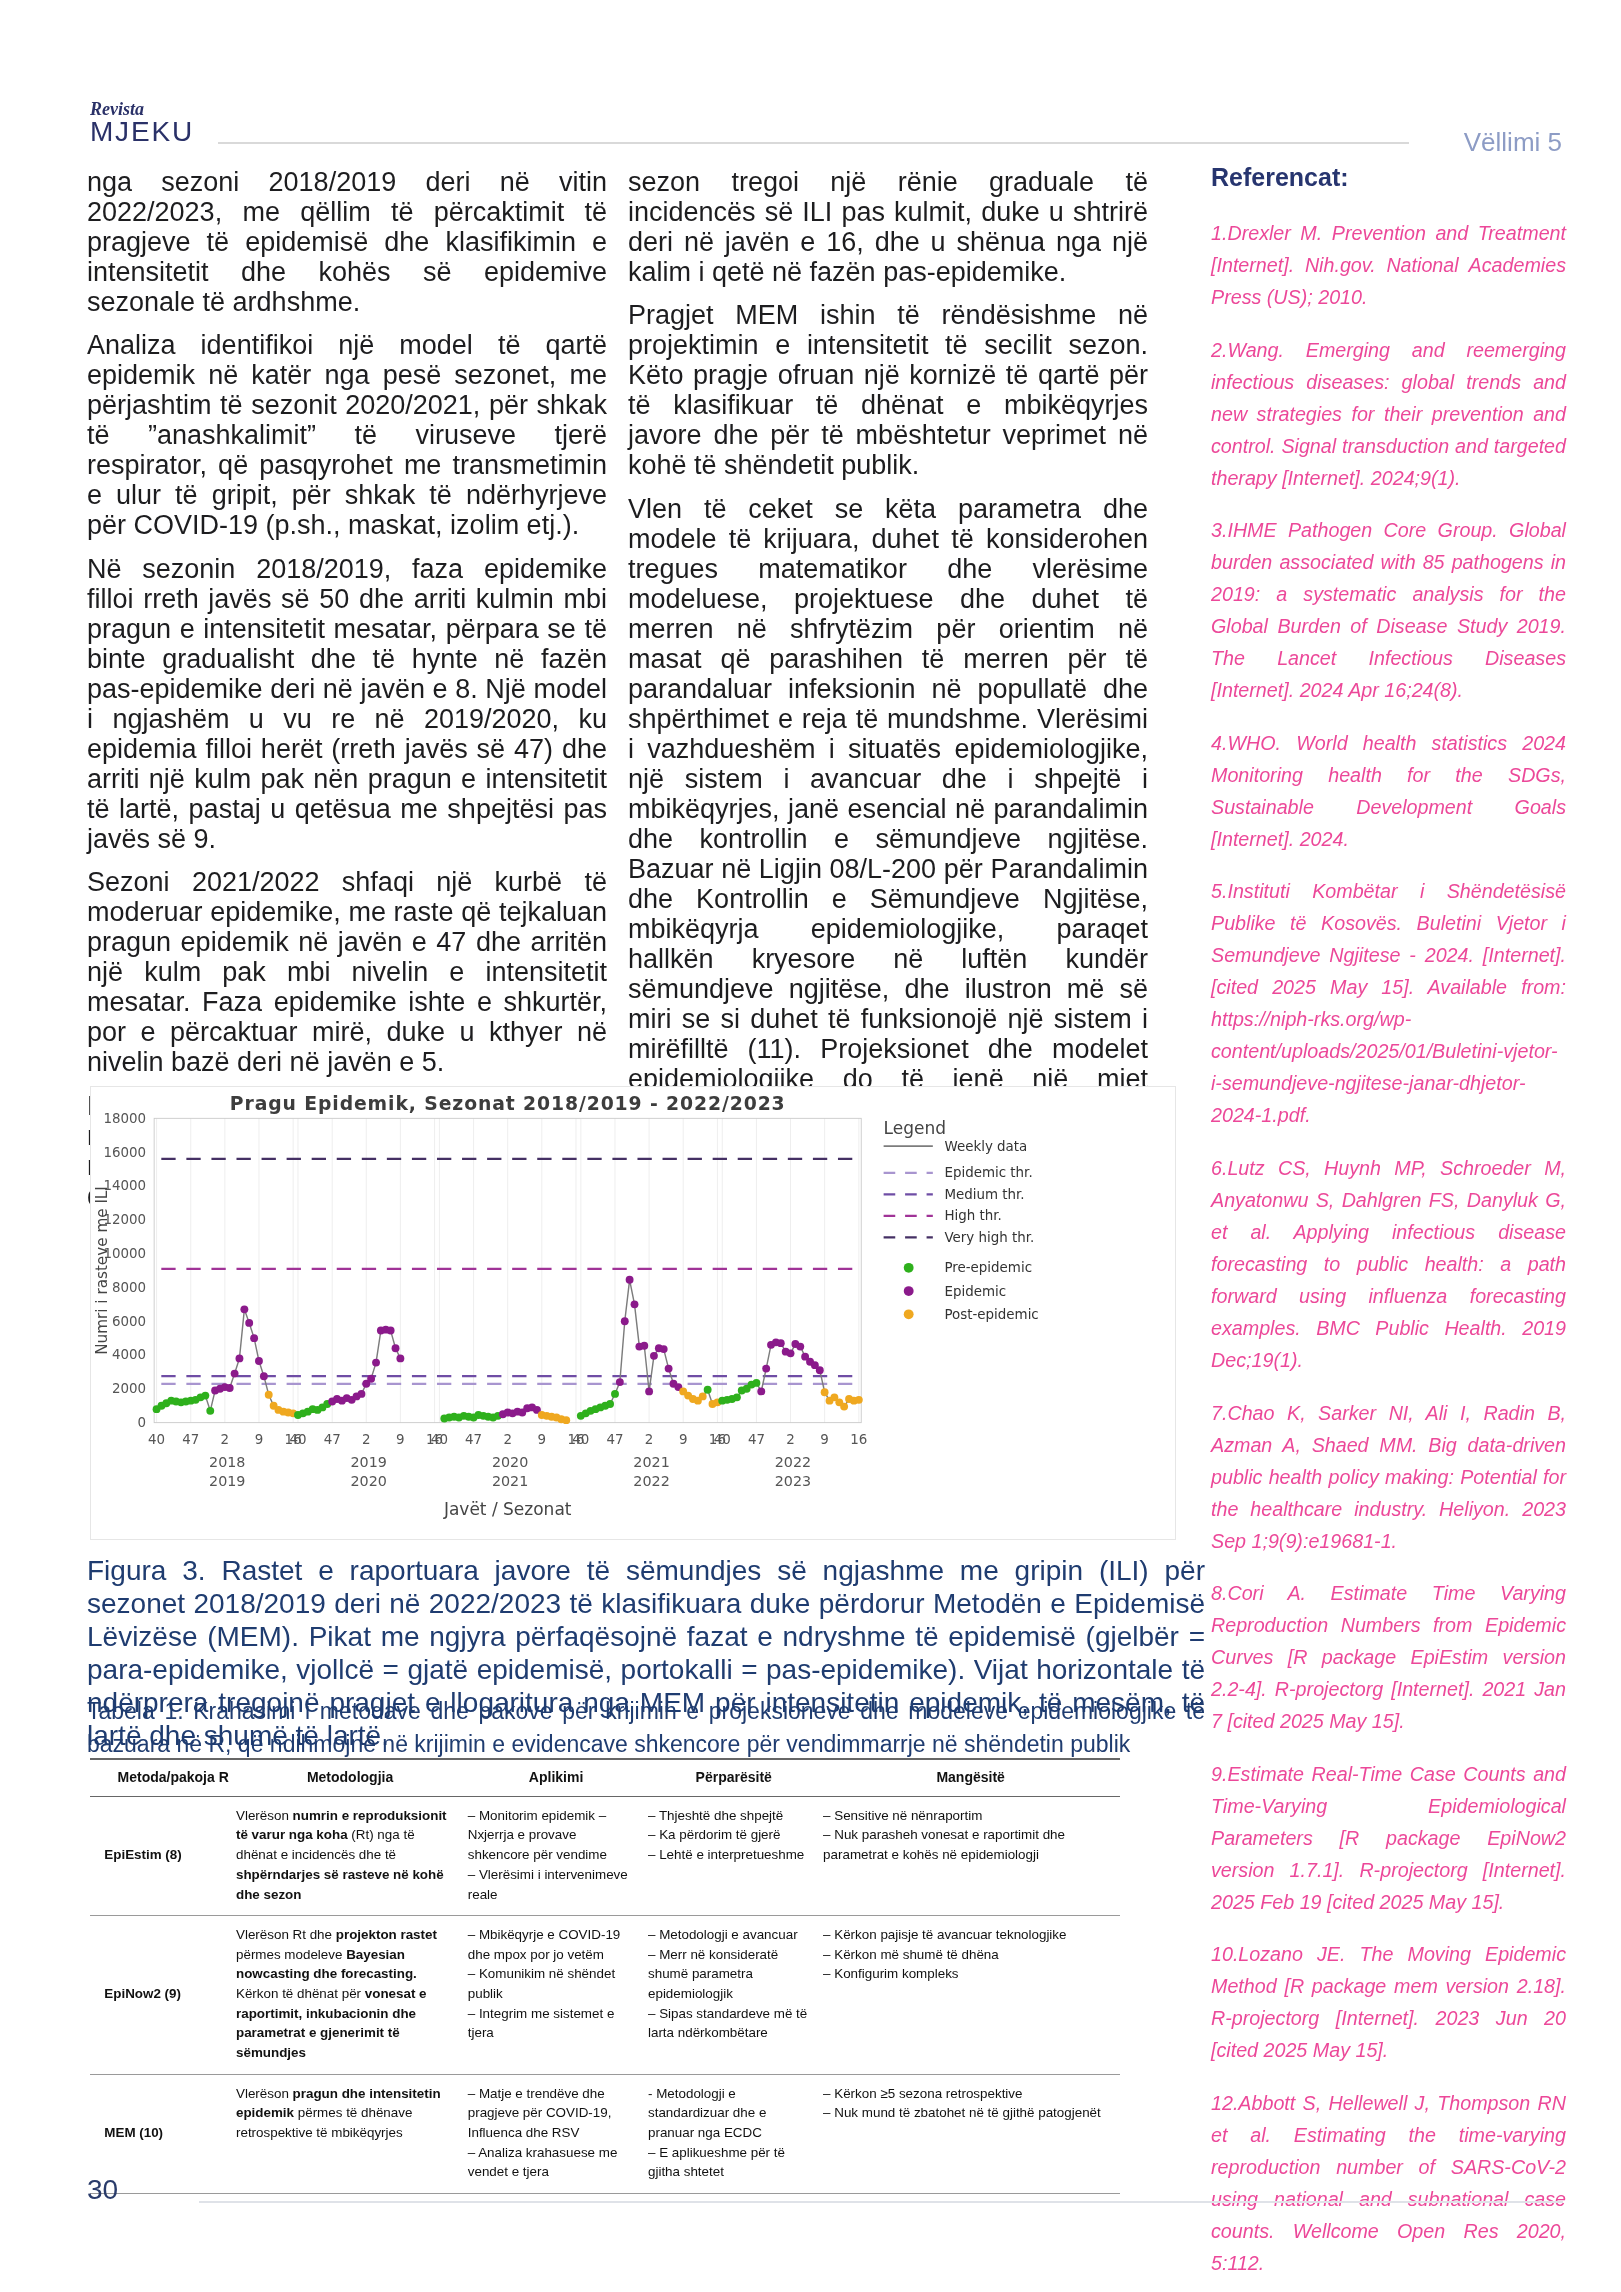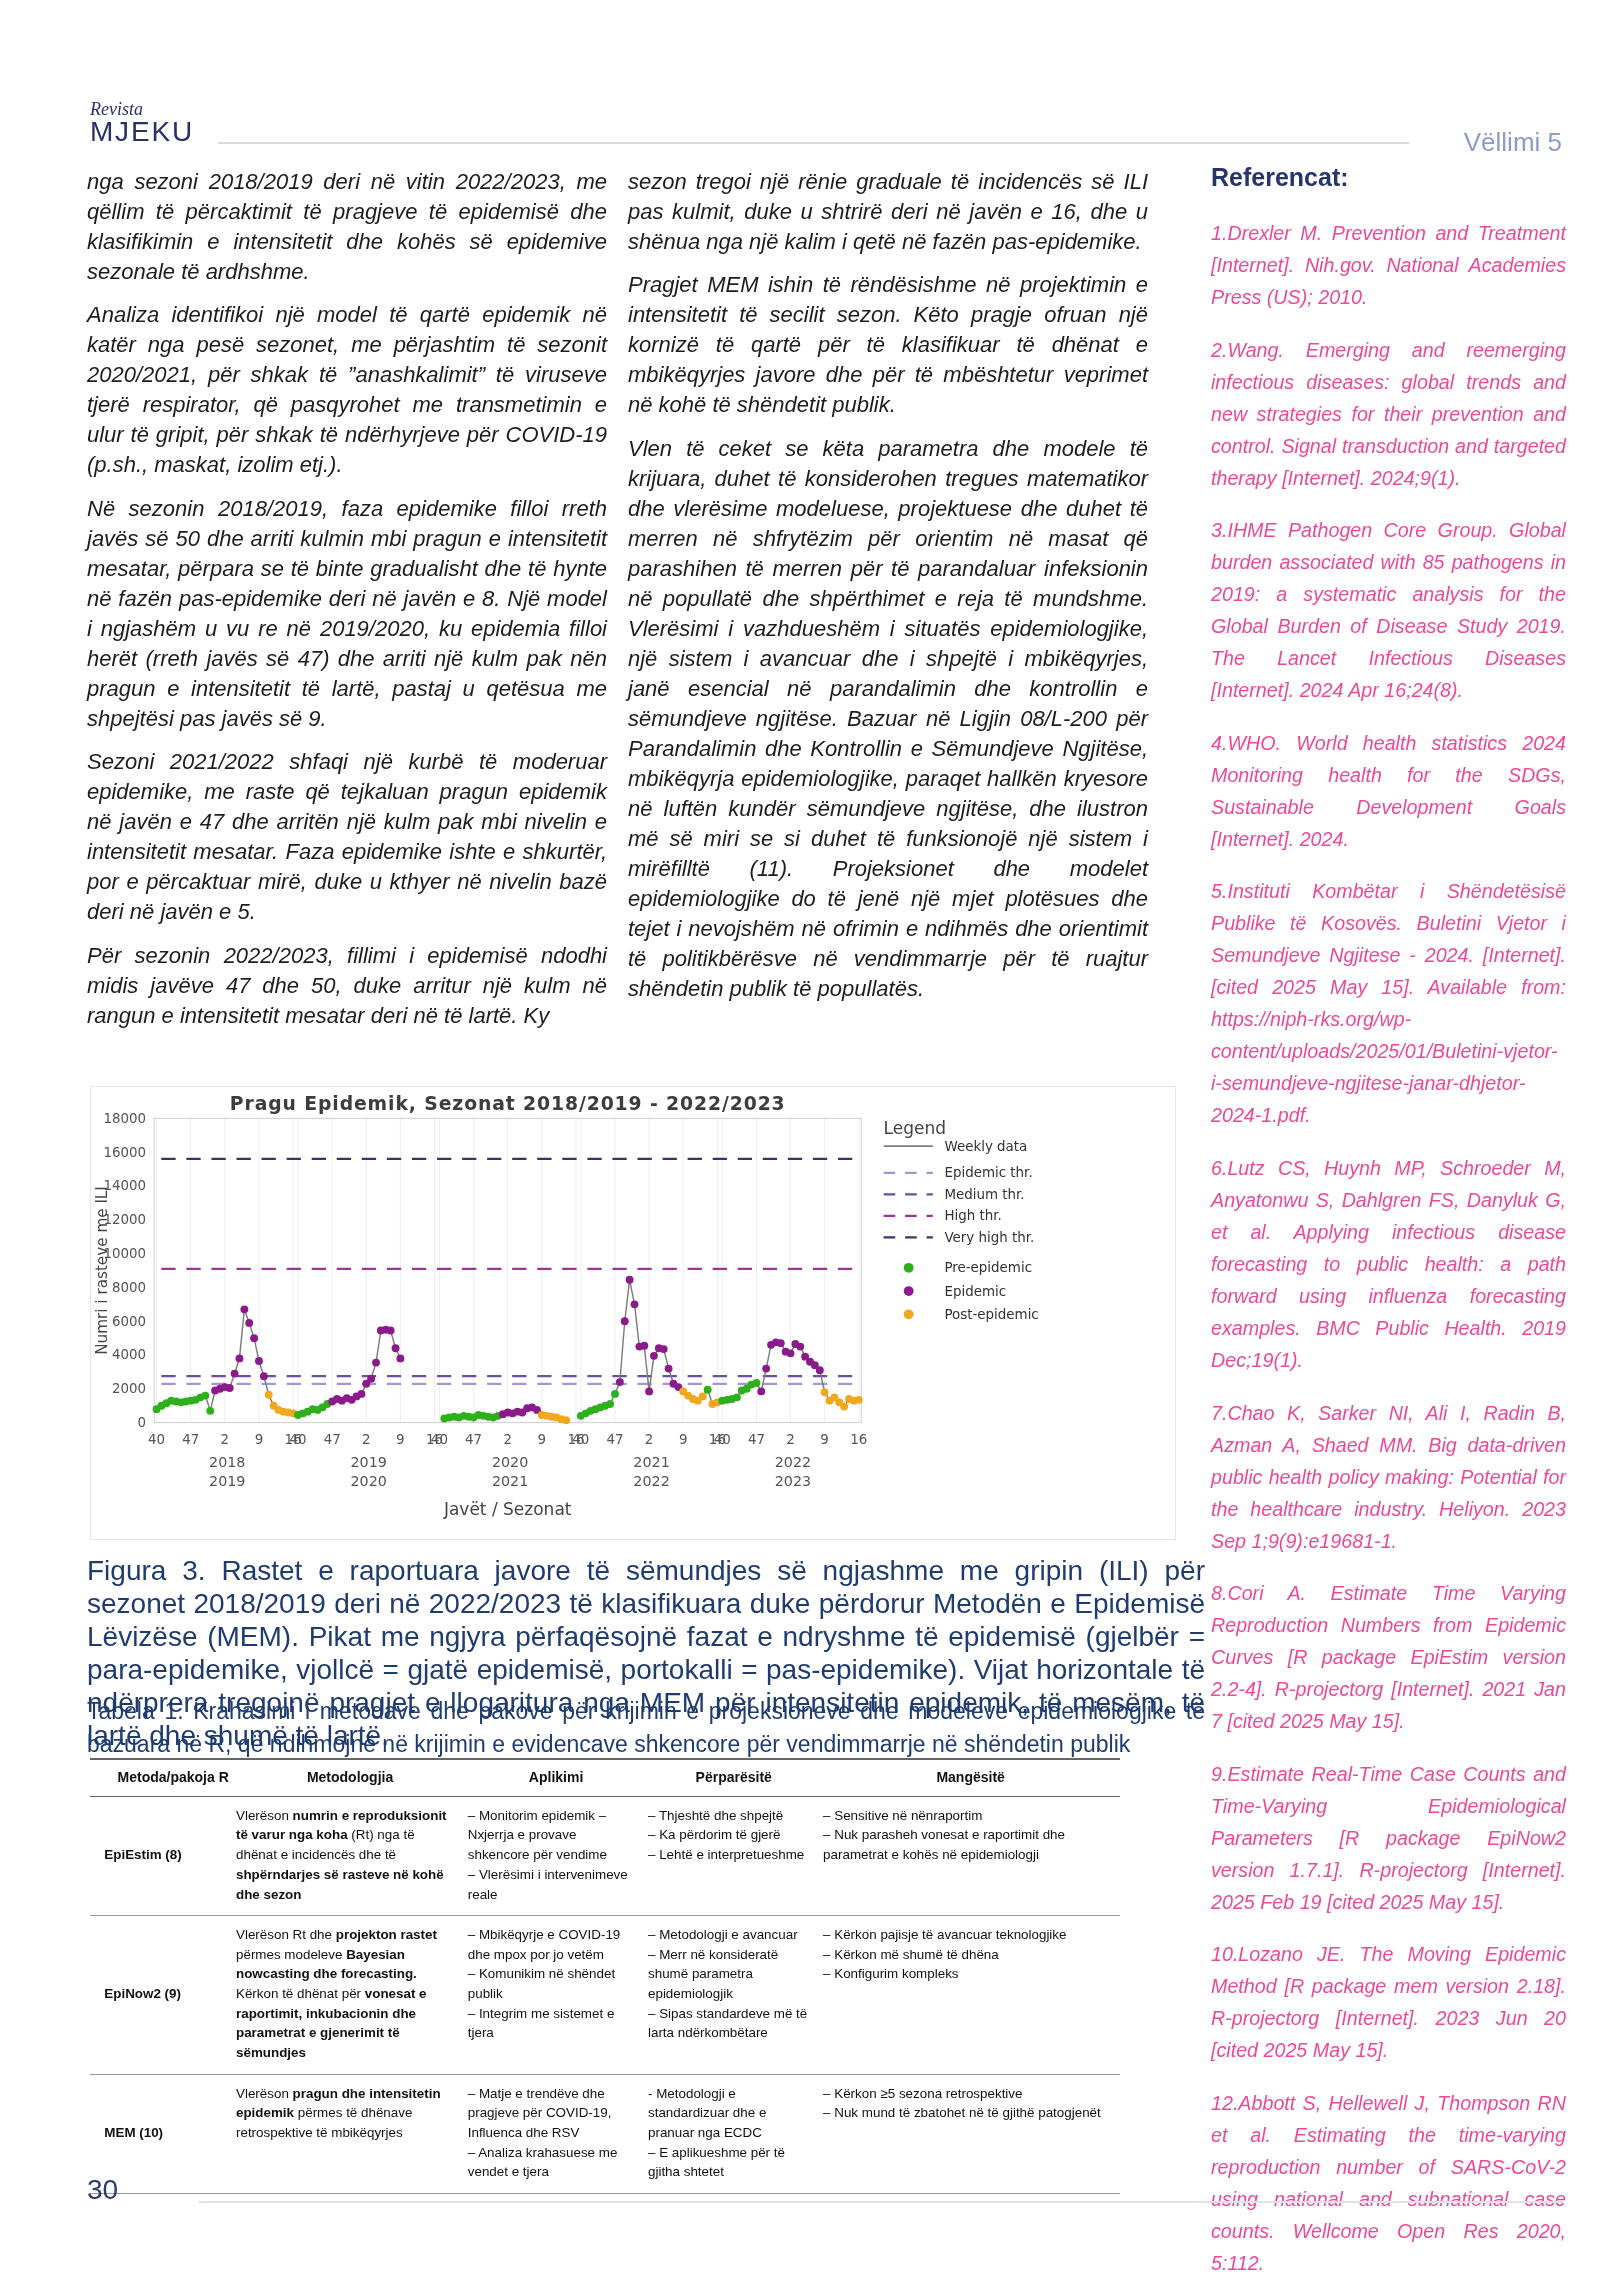--- a/index.html
+++ b/index.html
@@ -1,27 +1,27 @@
 <!DOCTYPE html>
 <html lang="sq" style="font-size:14.3px"><head>
 <meta charset="utf-8">
 <style>
   html,body{margin:0;padding:0;}
   body{width:1621px;height:2293px;position:relative;background:#ffffff;
        font-family:"Liberation Sans",sans-serif;color:#222;}
   
   .hdr{position:absolute;left:0;top:0;width:1621px;height:157px;}
   .logo{position:absolute;left:90px;top:100px;color:#2a3168;}
-  .logo .rev{font-family:"Liberation Serif",serif;font-style:italic;font-weight:normal;font-size:18px;display:block;line-height:18px;}
+  .logo .rev{font-family:"Liberation Serif",serif;font-style:italic;font-weight:bold;font-size:18px;display:block;line-height:18px;}
   .logo .mj{font-size:28px;font-weight:normal;letter-spacing:1.8px;line-height:27px;display:block;}
   .hdr-rule{position:absolute;left:218px;top:142px;width:1191px;height:1.8px;background:#d9d9d9;}
   .volume{position:absolute;right:59px;top:127px;font-size:26px;color:#8d9cc5;}
   
-  .col{position:absolute;top:167px;width:520px;font-size:22px;line-height:30px;
-       text-align:justify;color:#1d1d1f;font-style:italic;}
+  .col{position:absolute;top:167px;width:520px;font-size:27px;line-height:30px;
+       text-align:justify;color:#1d1d1f;}
   .col p{margin:0 0 13.4px 0;}
   #col1{left:87px;}
   #col2{left:628px;}
   
   .sidebar{position:absolute;left:1211px;top:163px;width:355px;}
   .ref-title{font-size:25px;font-weight:bold;color:#27356f;margin:0 0 25px 0;}
   .refs p{font-style:italic;color:#ec4899;font-size:19.7px;line-height:32px;margin:0 0 20.6px 0;
           text-align:justify;overflow-wrap:anywhere;}
   
   .figure-panel{position:absolute;left:90px;top:1086px;width:1084px;height:452px;

